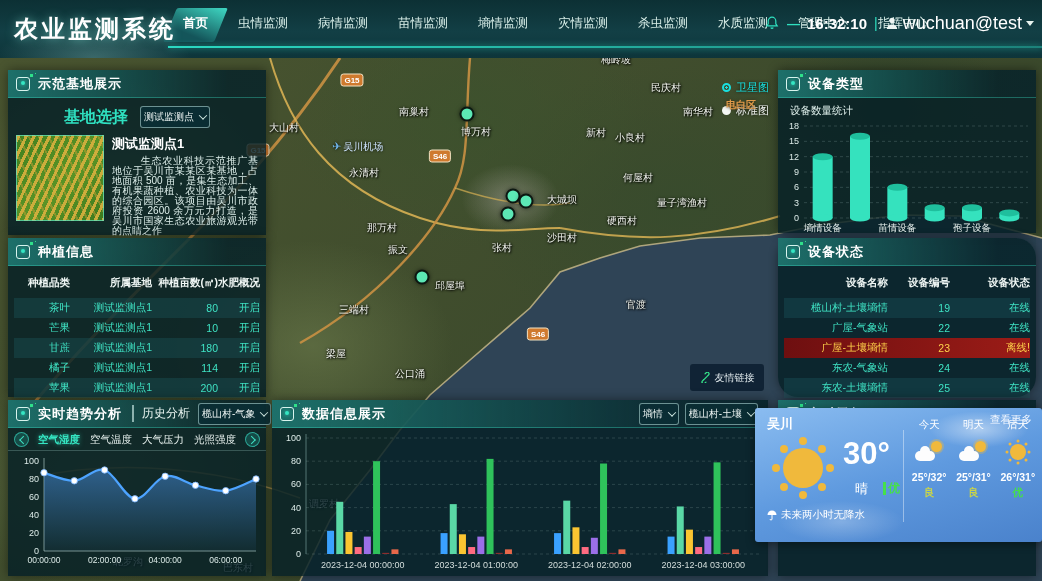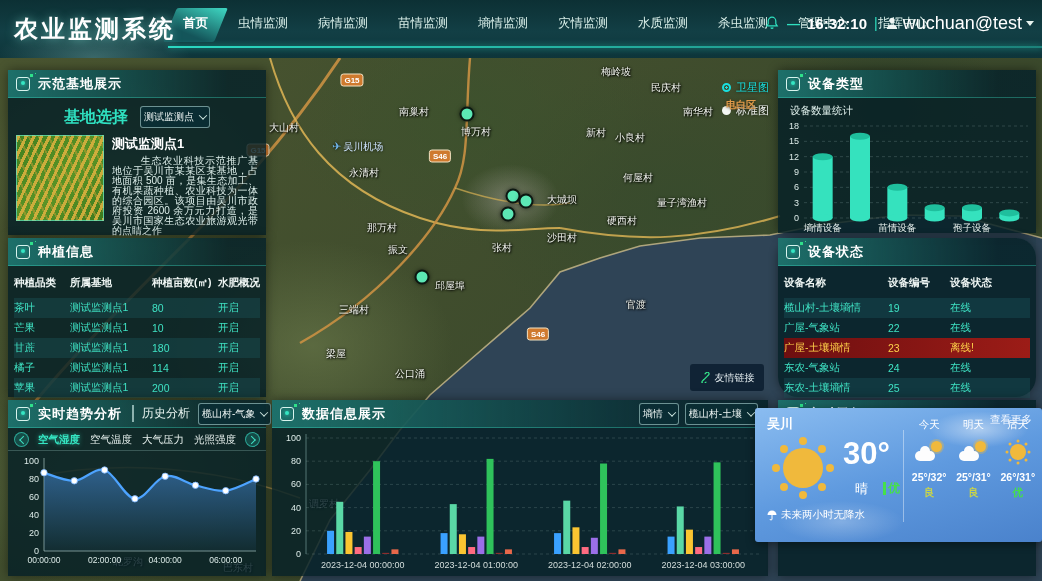--- a/index.html
+++ b/index.html
@@ -114,21 +114,21 @@
     background:
       repeating-linear-gradient(115deg, rgba(216,176,62,.9) 0 3px, transparent 3px 7px),
       repeating-linear-gradient(65deg, rgba(196,156,52,.5) 0 2px, transparent 2px 9px),
       linear-gradient(135deg,#41801f,#5a9426 55%,#3e7a1e); }
   .site-name { color:#fff; font-size:13px; font-weight:bold; margin-bottom:3px; }
   .site-desc { color:#dff0ec; font-size:10px; line-height:10px; text-align:justify; }
   .site-desc .indent { display:inline-block; width:28px; }
 
   
   .tbl { padding:2px 6px; }
-  .tbl-head,.tbl-row { display:grid; align-items:center; text-align:left; }
+  .tbl-head,.tbl-row { display:grid; align-items:center; text-align:right; }
   .tbl-head { color:#f0f7f5; font-size:10.5px; font-weight:bold; height:30px; }
   .tbl-row { color:#3fe3c4; font-size:10.5px; height:20px; }
   .tbl-row:nth-child(even) { background:rgba(30,92,96,.35); }
   .tbl-row.offline { background:linear-gradient(90deg,#6e0f10,#9c1c17); color:#ffd24a; }
   .cols-plant { grid-template-columns:56px 82px 66px 1fr; }
   .cols-status { grid-template-columns:104px 62px 1fr; }
 
   
   .trend-head-dd { margin-left:auto; }
   .tabs-row { display:flex; align-items:center; gap:4px; padding:4px 6px 3px;
@@ -226,21 +226,21 @@
     <div class="airport-label">
       <span class="plane">✈</span><span>吴川机场</span>
     </div>
     <div class="links-btn">
       <svg width="11" height="11" viewBox="0 0 12 12">
         <path d="M4.5 7.5 L7.5 4.5 M4 8 L2.5 9.5 a1.8 1.8 0 0 0 2.5 2.5 L6.5 10.5 M8 4 L9.5 2.5 a1.8 1.8 0 0 0-2.5-2.5 L5.5 1.5" stroke="#35e28a" stroke-width="1.4" fill="none" stroke-linecap="round" transform="translate(0,0.5)"></path>
       </svg>
       <span>友情链接</span>
     </div>
     <div id="mapLabels">
-        <span class="map-label" style="left: 616px; top: 14px; text-align: center;">梅岭坡</span>
+        <span class="map-label" style="left: 616px; top: 2px; text-align: center;">梅岭坡</span>
         <span class="map-label" style="left: 666px; top: 30px;">民庆村</span>
         <span class="map-label" style="left: 698px; top: 54px;">南华村</span>
         <span class="map-label" style="left: 284px; top: 70px;">大山村</span>
         <span class="map-label" style="left: 414px; top: 54px;">南巢村</span>
         <span class="map-label" style="left: 476px; top: 74px;">博万村</span>
         <span class="map-label" style="left: 596px; top: 75px;">新村</span>
         <span class="map-label" style="left: 630px; top: 80px;">小良村</span>
         <span class="map-label" style="left: 364px; top: 115px;">永清村</span>
         <span class="map-label" style="left: 638px; top: 120px;">何屋村</span>
         <span class="map-label" style="left: 562px; top: 142px;">大城坝</span>
@@ -274,22 +274,22 @@
 
   <header class="nav">
     <div class="brand">农业监测系统</div>
     <ul class="nav-items" id="navItems">
         <li class="nav-item active">首页</li>
         <li class="nav-item">虫情监测</li>
         <li class="nav-item">病情监测</li>
         <li class="nav-item">苗情监测</li>
         <li class="nav-item">墒情监测</li>
         <li class="nav-item">灾情监测</li>
+        <li class="nav-item">杀虫监测</li>
         <li class="nav-item">水质监测</li>
-        <li class="nav-item">杀虫监测</li>
         <li class="nav-item">管理中心</li>
         <li class="nav-item">指挥中心</li>
       </ul>
     <div class="nav-right">
       <svg width="16" height="16" viewBox="0 0 16 16">
         <path d="M8 2.2a3.8 3.8 0 0 0-3.8 3.8 v2.8 L2.8 10.8 h10.4 L11.8 8.8 V6 A3.8 3.8 0 0 0 8 2.2 Z" fill="none" stroke="#2fe0c0" stroke-width="1.2"></path>
         <path d="M6.8 12.6 a1.3 1.3 0 0 0 2.4 0" fill="none" stroke="#2fe0c0" stroke-width="1.2"></path>
       </svg>
       <span class="bell-dash">—</span>
       <span class="nav-time">16:32:10</span>

